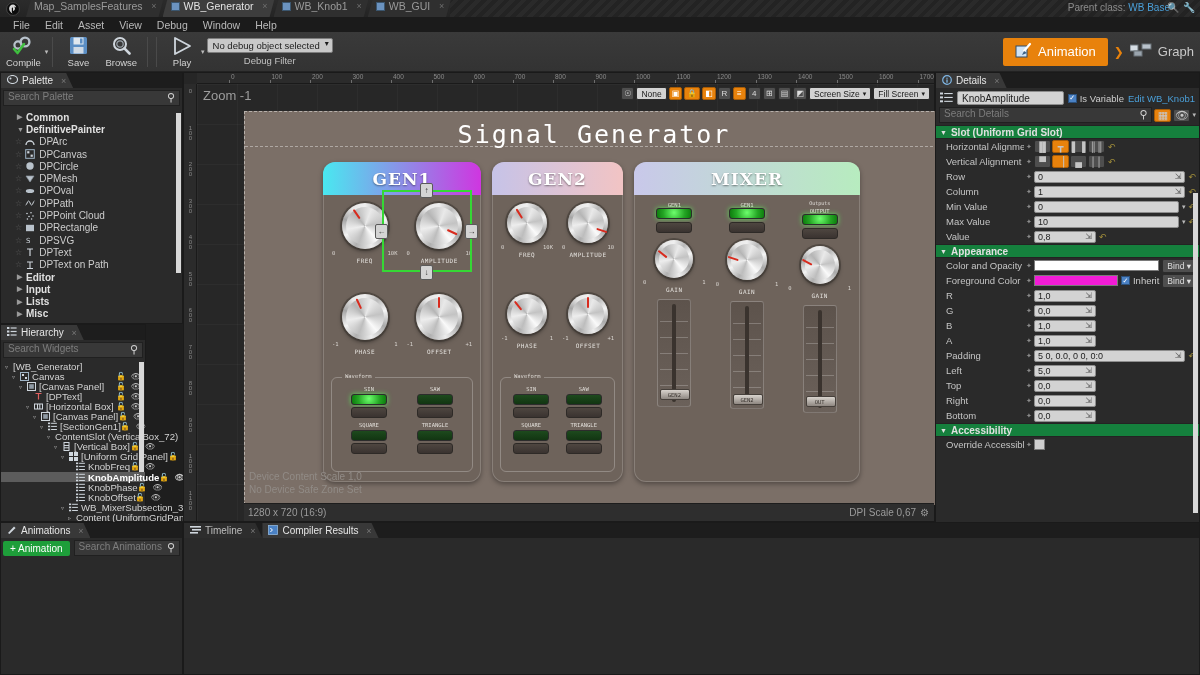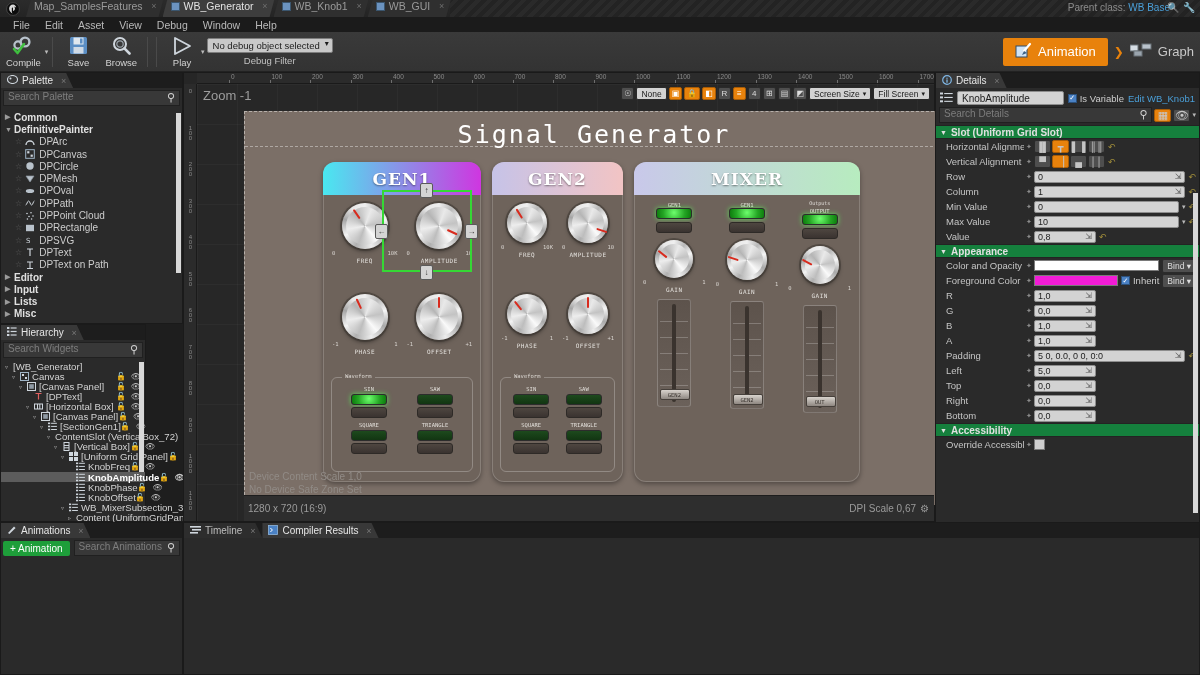--- a/index.html
+++ b/index.html
@@ -64,21 +64,21 @@
      clip-path: polygon(0 0, calc(100% - 7px) 0, 100% 100%, 0 100%);}
   .ptab.sel{ background:#383838; color:#e6e6e6;}
   .ptab .px{ position:absolute; right:7px; color:#777; font-size:9px;}
   .searchbox{ height:16px; margin:2px; background:#383838; border:1px solid #202020;
      display:flex; align-items:flex-start; padding:0 4px; color:#7d7d7d; font-size:10px; position:relative;}
   .searchbox .mag{ position:absolute; right:4px; color:#cfcfcf; font-size:11px;}
 
   
   #palette{ left:0; top:72px; width:183px; height:252px;}
   .plist{ position:absolute; left:0; right:0; top:38px; bottom:0; overflow:hidden;}
-  .prow{ height:12.3px; display:flex; align-items:center; font-size:10px; color:#cdcdcd; padding-left:4px;}
+  .prow{ height:12.3px; display:flex; align-items:center; font-size:10px; color:#cdcdcd; padding-left:16px;}
   .prow.group{ font-weight:bold; color:#e0e0e0;}
   .arrw{ width:9px; color:#9a9a9a; font-size:7px;}
   .star{ color:#5a5a5a; font-size:8px; margin-right:3px;}
   .pitem{ padding-left:14px;}
   .pico{ width:10px; height:10px; margin-right:4px; display:inline-block;}
   .pscroll{ position:absolute; right:1px; top:40px; width:5px; height:160px; background:#d8d8d8;}
 
   
   #hier{ left:0; top:324px; width:146px; height:198px;}
   .hlist{ position:absolute; left:0; right:0; top:36px; bottom:0;}
@@ -180,21 +180,21 @@
      font-size:5.5px; color:#3b3530;}
   .outpcap{ position:absolute; left:-2px; top:-6px; font-family:"DejaVu Sans Mono", monospace;
      font-size:5px; color:#e0ddd8;}
 
   
   .selbox{ position:absolute; border:2px solid #35d835; pointer-events:none;}
   .handle{ position:absolute; width:13px; height:15px; background:#d4d4d4; border:1px solid #5a5a5a;
      display:flex; align-items:center; justify-content:center; font-size:8px; color:#333; border-radius:2px;}
 
   .statusline{ position:absolute; left:4px; font-size:10px; color:#918b86;}
-  .devbar{ position:absolute; left:47px; right:0; bottom:0; height:26px; background:#2e2e2e;
+  .devbar{ position:absolute; left:47px; right:0; bottom:0; height:18px; background:#2e2e2e;
      border-top:1px solid #1d1d1d; display:flex; align-items:center; color:#9b9b9b; font-size:10px;}
 
   
   #details{ left:935px; top:72px; width:265px; height:603px;}
   .dnamerow{ display:flex; align-items:center; gap:4px; padding:3px 4px 2px;}
   .dnamefield{ flex:1; height:14px; background:#d3d3d3; color:#1d1d1d; font-size:10px;
      border:1px solid #8d8d8d; border-radius:2px; padding:0 4px; display:flex; align-items:center;}
   .chkwrap{ display:flex; align-items:center; gap:3px; font-size:9.5px; color:#cdcdcd;}
   .chk{ width:9px; height:9px; background:#4a81c4; border:1px solid #2c517c; color:#fff;
      font-size:7px; display:flex; align-items:center; justify-content:center;}

